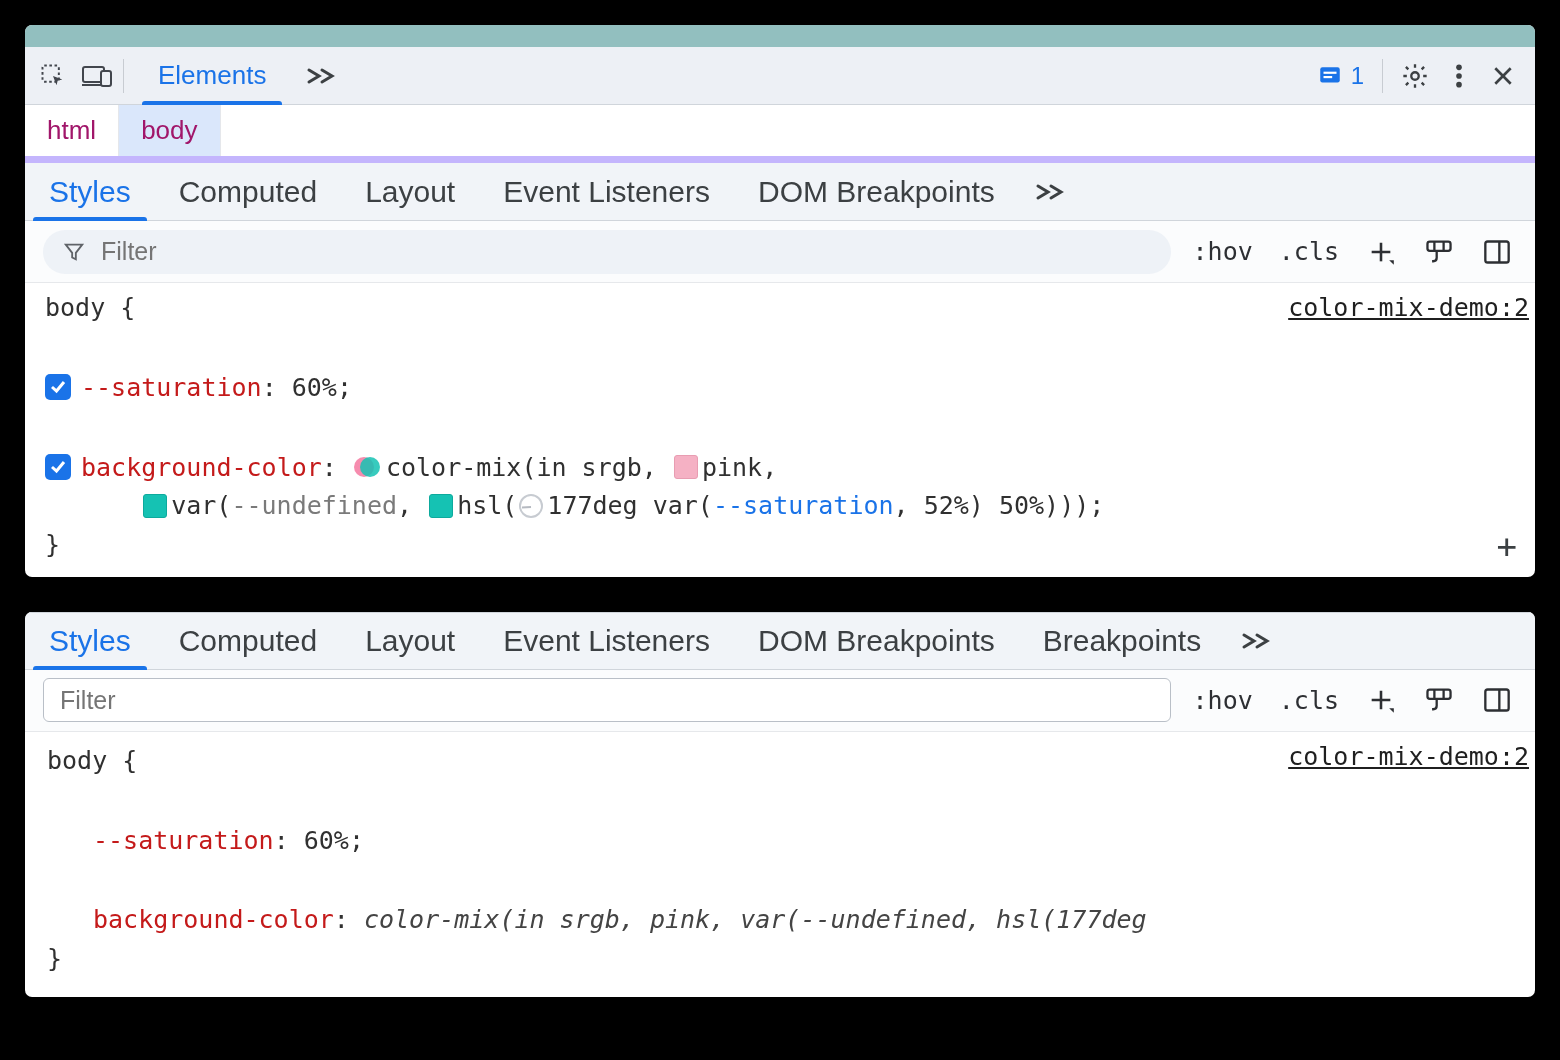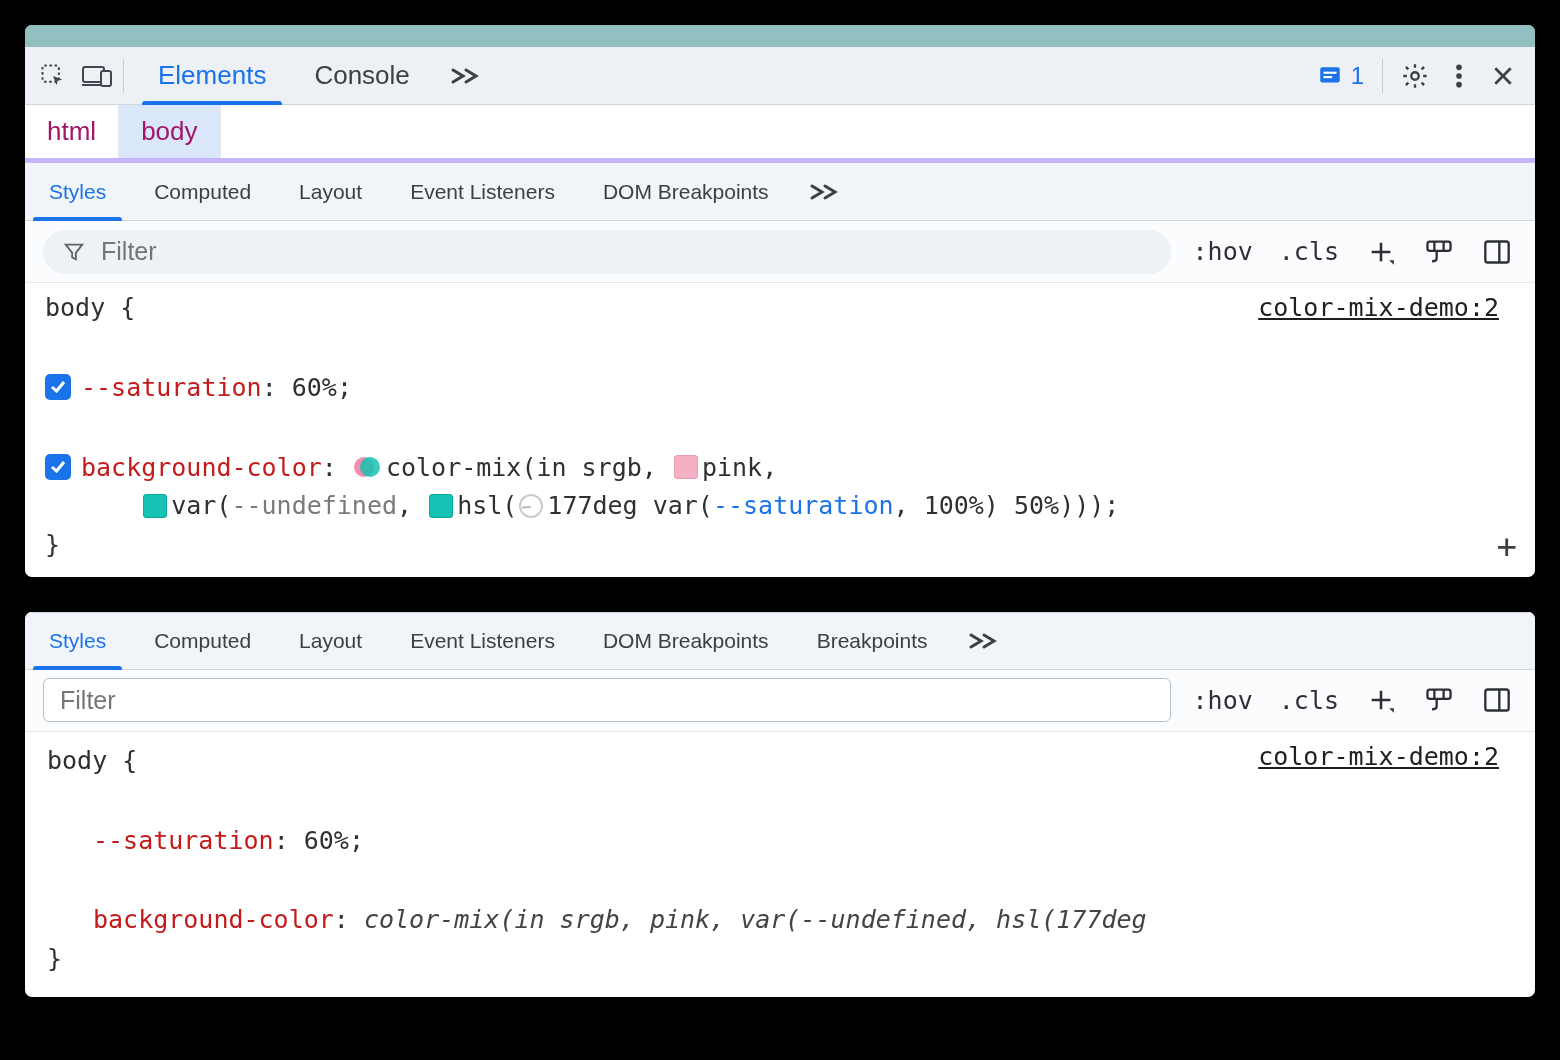--- a/index.html
+++ b/index.html
@@ -89,41 +89,41 @@
     display:flex;align-items:center;gap:8px;
     color:var(--blue);font-weight:500;
     padding:0 14px;cursor:pointer;
   }
   .gear-btn,.kebab-btn,.close-btn{
     width:44px;height:44px;display:flex;align-items:center;justify-content:center;
     color:#3c4043;cursor:pointer;border-radius:6px;
   }
   
   .breadcrumb{
-    display:flex;background:#fff;border-bottom:5px solid #c4b5fd;
+    display:flex;background:#fff;border-bottom:7px solid #c4b5fd;
     height:58px;align-items:stretch;
   }
   .crumb{
     padding:0 22px;display:flex;align-items:center;
     color:#a1166a;font-size:26px;cursor:pointer;
     border-right:1px solid #e5e7eb;
   }
   .crumb.sel{
     background:#dae7fb;
   }
   
   .sub-tabs{
     display:flex;align-items:center;height:58px;
     background:var(--panel-bg2);
     border-bottom:1px solid var(--border);
     padding:0 10px 0 0;
   }
   .sub-tab{
     padding:0 24px;height:100%;display:flex;align-items:center;
-    color:#3c4043;font-size:21px;cursor:pointer;position:relative;
+    color:#3c4043;font-size:30px;cursor:pointer;position:relative;
   }
   .sub-tab.active{color:var(--blue);font-weight:500;}
   .sub-tab.active::after{
     content:"";position:absolute;left:8px;right:8px;bottom:-1px;height:4px;
     background:var(--blue);border-radius:3px 3px 0 0;
   }
   
   .filter-row{
     display:flex;align-items:center;gap:18px;
     height:62px;background:#fbfcfd;border-bottom:1px solid #e6e8eb;
@@ -155,21 +155,21 @@
   }
   
   .code{
     font-family:ui-monospace,Menlo,Consolas,monospace;
     font-size:25px;line-height:1.55;
     padding:6px 20px 12px 20px;
     position:relative;
     color:var(--code);
   }
   .source-link{
-    position:absolute;top:6px;right:36px;
+    position:absolute;top:6px;right:6px;
     text-decoration:underline;color:#1f1f1f;cursor:pointer;
     font-family:ui-monospace,Menlo,Consolas,monospace;
   }
   .prop-row{
     display:flex;align-items:flex-start;gap:10px;padding-left:0px;margin-top:41px;
   }
   .chk{
     width:26px;height:26px;border-radius:5px;background:#1a73e8;margin-top:5px;
     display:flex;align-items:center;justify-content:center;flex-shrink:0;
   }
@@ -224,21 +224,20 @@
     </div>
     <div class="icon-btn">
       <svg width="30" height="24" viewBox="0 0 30 24" fill="none" stroke="currentColor" stroke-width="2">
         <rect x="1" y="3" width="21" height="15" rx="2"></rect>
         <line x1="0" y1="21" x2="23" y2="21"></line>
         <rect x="19" y="7" width="10" height="15" rx="2" fill="#edf0f5"></rect>
       </svg>
     </div>
     <div class="divider-v"></div>
     <div class="tab active">Elements</div>
-    <div class="tab">Console</div>
     <div class="tab-expand">
       <svg width="30" height="18" viewBox="0 0 30 18" fill="none" stroke="currentColor" stroke-width="3" stroke-linecap="round">
         <polyline points="3,3 13,9 3,15"></polyline>
           <polyline points="16,3 26,9 16,15"></polyline>
       </svg>
     </div>
     <div class="spacer"></div>
     <div class="issue-badge">
       <svg width="26" height="26" viewBox="0 0 24 24">
         <rect x="3" y="4" width="18" height="14" rx="2" fill="#1a73e8"></rect>
@@ -336,21 +335,21 @@
     </div>
 
     <div class="prop-row">
       <span class="chk">
         <svg width="18" height="18" viewBox="0 0 18 18" stroke="#fff" stroke-width="3" fill="none">
             <polyline points="3,9 7.5,13 15,4"></polyline>
           </svg>
       </span>
       <span style="flex:1">
         <span class="prop-name">background-color</span>:&nbsp;<span class="chip-mix"></span><span>color-mix(in srgb,</span>&nbsp;<span class="chip chip-pink"></span><span>pink</span>,<br>
-        &nbsp;&nbsp;&nbsp;&nbsp;<span class="chip chip-teal"></span><span>var(</span><span class="varref">--undefined</span>,&nbsp;<span class="chip chip-teal"></span><span>hsl(</span><span class="angle-chip"></span><span>177deg</span>&nbsp;<span>var(</span><span class="var-known">--saturation</span><span>, 100%)</span><span> 50%)));</span>
+        &nbsp;&nbsp;&nbsp;&nbsp;<span class="chip chip-teal"></span><span>var(</span><span class="varref">--undefined</span>,&nbsp;<span class="chip chip-teal"></span><span>hsl(</span><span class="angle-chip"></span><span>177deg</span>&nbsp;<span>var(</span><span class="var-known">--saturation</span><span>, 52%)</span><span> 50%)));</span>
       </span>
     </div>
 
     <div>}</div>
     <div class="add-btn-big">+</div>
   </div>
 </div>
 
 <div class="panel panel2">
 

